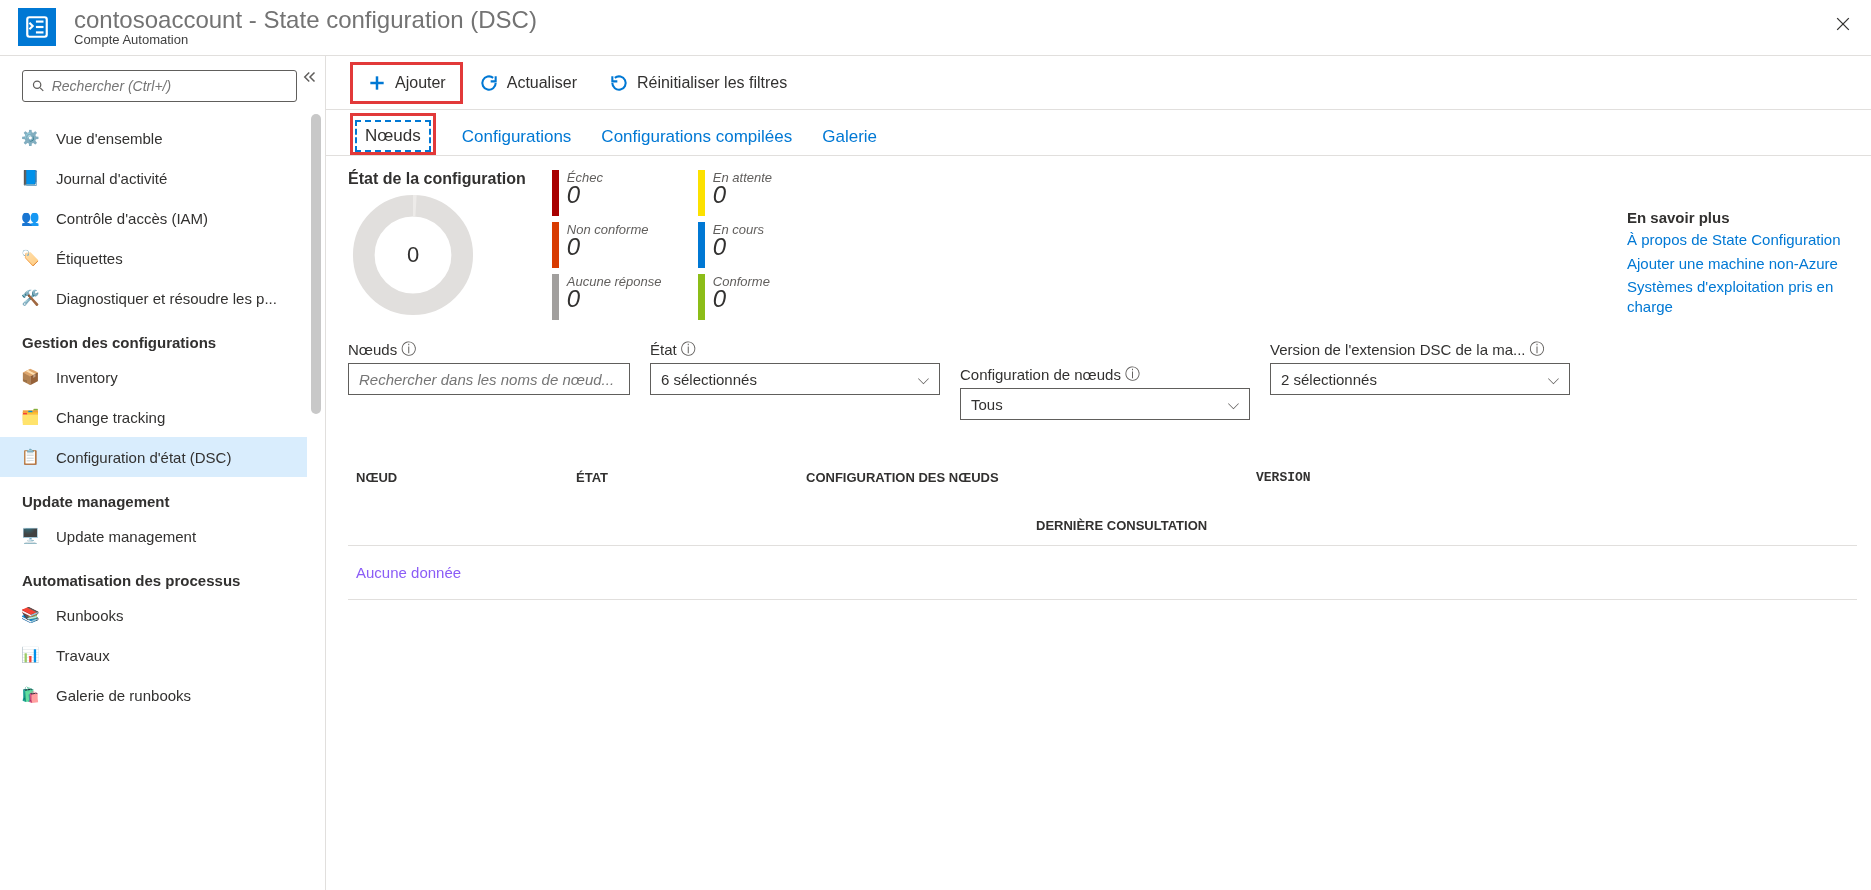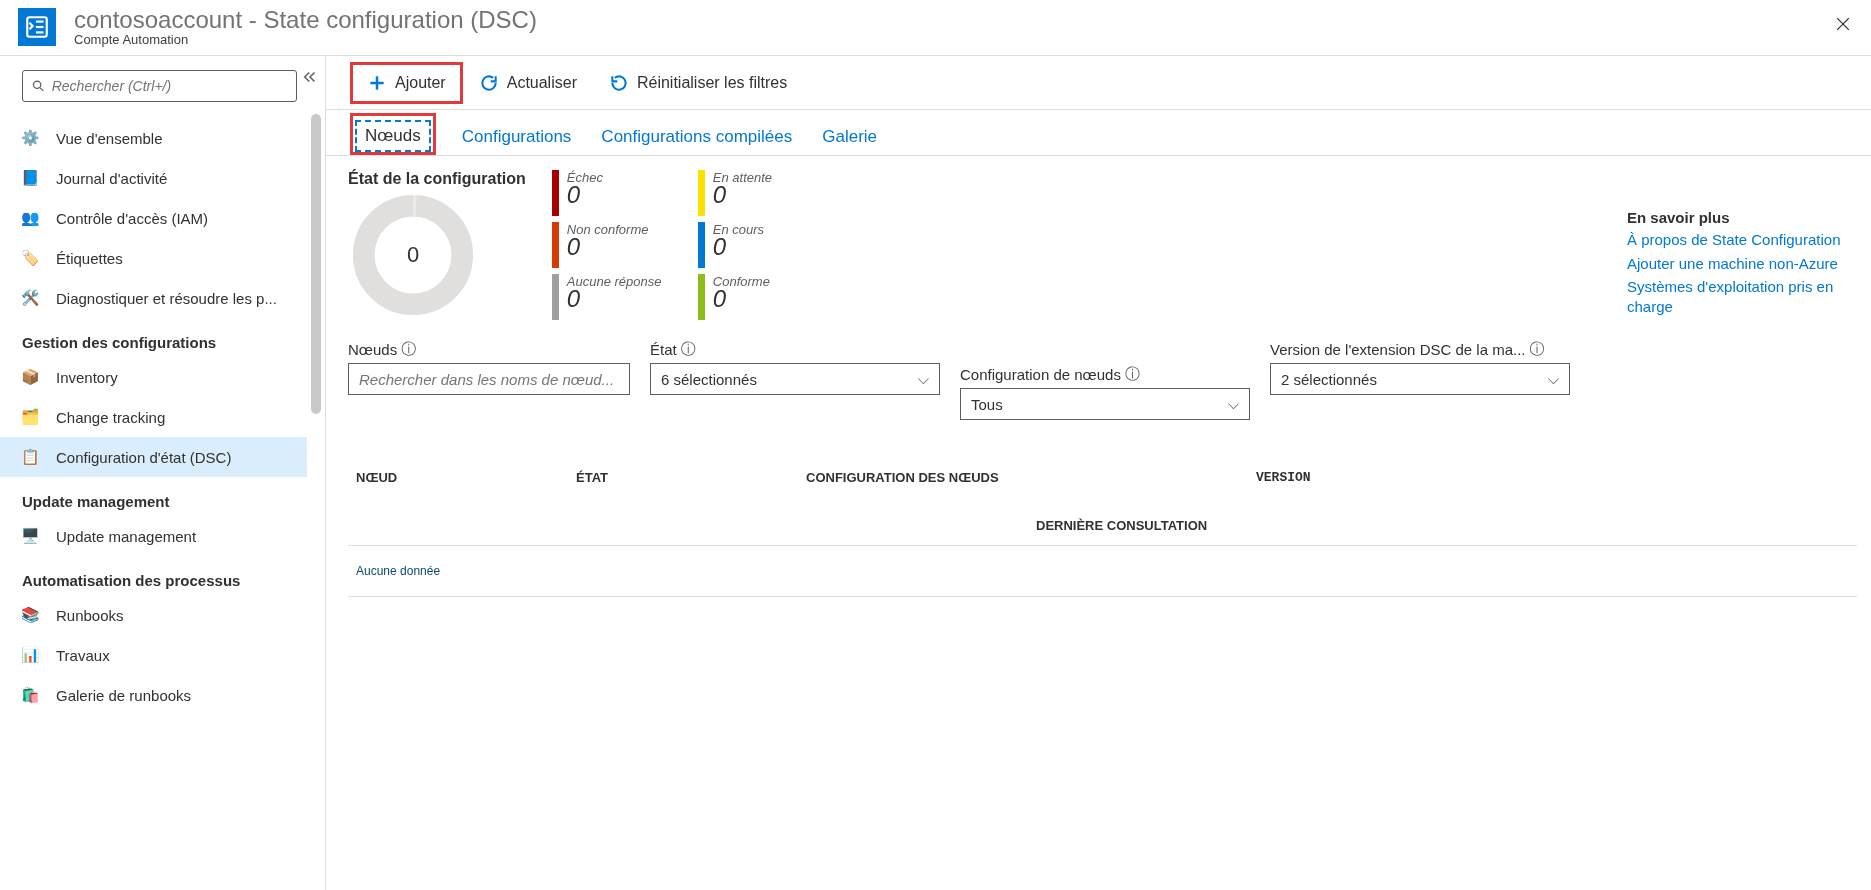--- a/index.html
+++ b/index.html
@@ -118,21 +118,21 @@
   }
   .filter .fctrl.input input{ border:none;outline:none;width:100%;font-style:italic;font-size:15px;color:#605e5c;background:transparent;}
   .filter .fctrl .chev{ color:#605e5c;}
   .f1{width:282px;} .f2{width:290px;} .f3{width:290px;margin-top:25px;} .f4{width:300px;}
 
   .table-hdr {
     display:flex; margin-top:50px; border-bottom:1px solid #e1dfdd; padding:0 8px 12px 8px;
     font-size:13px; font-weight:600; color:#323130;
   }
   .c1{width:220px;} .c2{width:230px;} .c3{width:230px;} .c4{width:220px;margin-top:48px;} .c5{width:150px;font-family:Liberation Mono, monospace;}
-  .empty { padding:18px 8px; font-size:12px; color:#0c4a6e; border-bottom:1px solid #e1dfdd;}
+  .empty { padding:18px 8px; font-size:15px; color:#8b5cf6; border-bottom:1px solid #e1dfdd;}
 </style>
 </head>
 <body>
 
 <div class="root">
 
   <div class="header">
     <div class="app-icon">
       <svg viewBox="0 0 24 24" width="26" height="26" fill="none" stroke="#fff" stroke-width="2">
         <rect x="3" y="3" width="18" height="18" rx="2"></rect>

